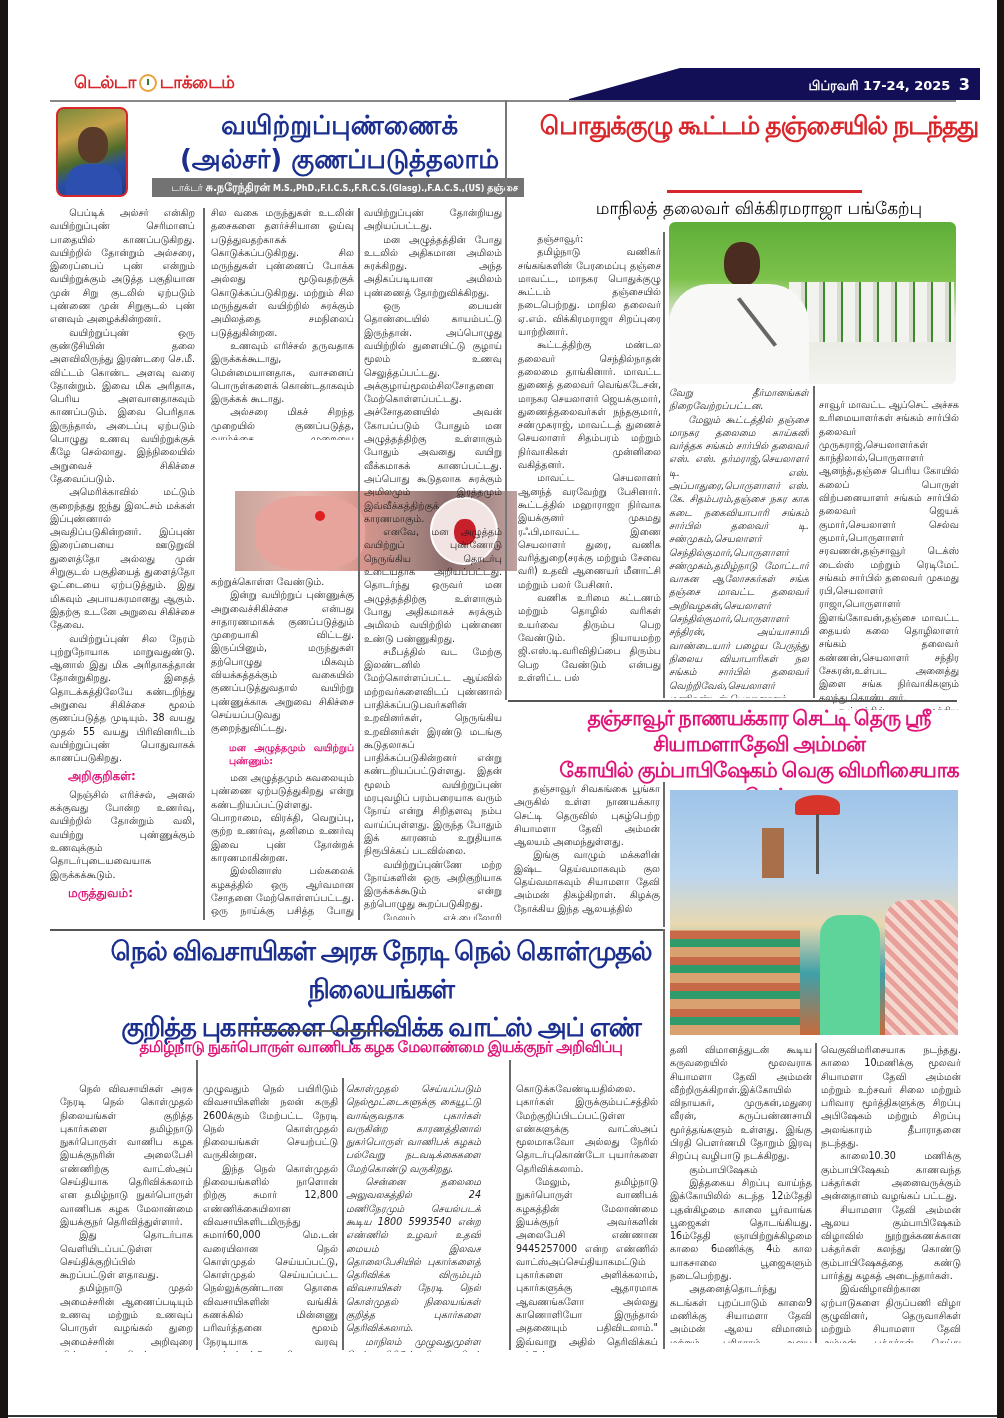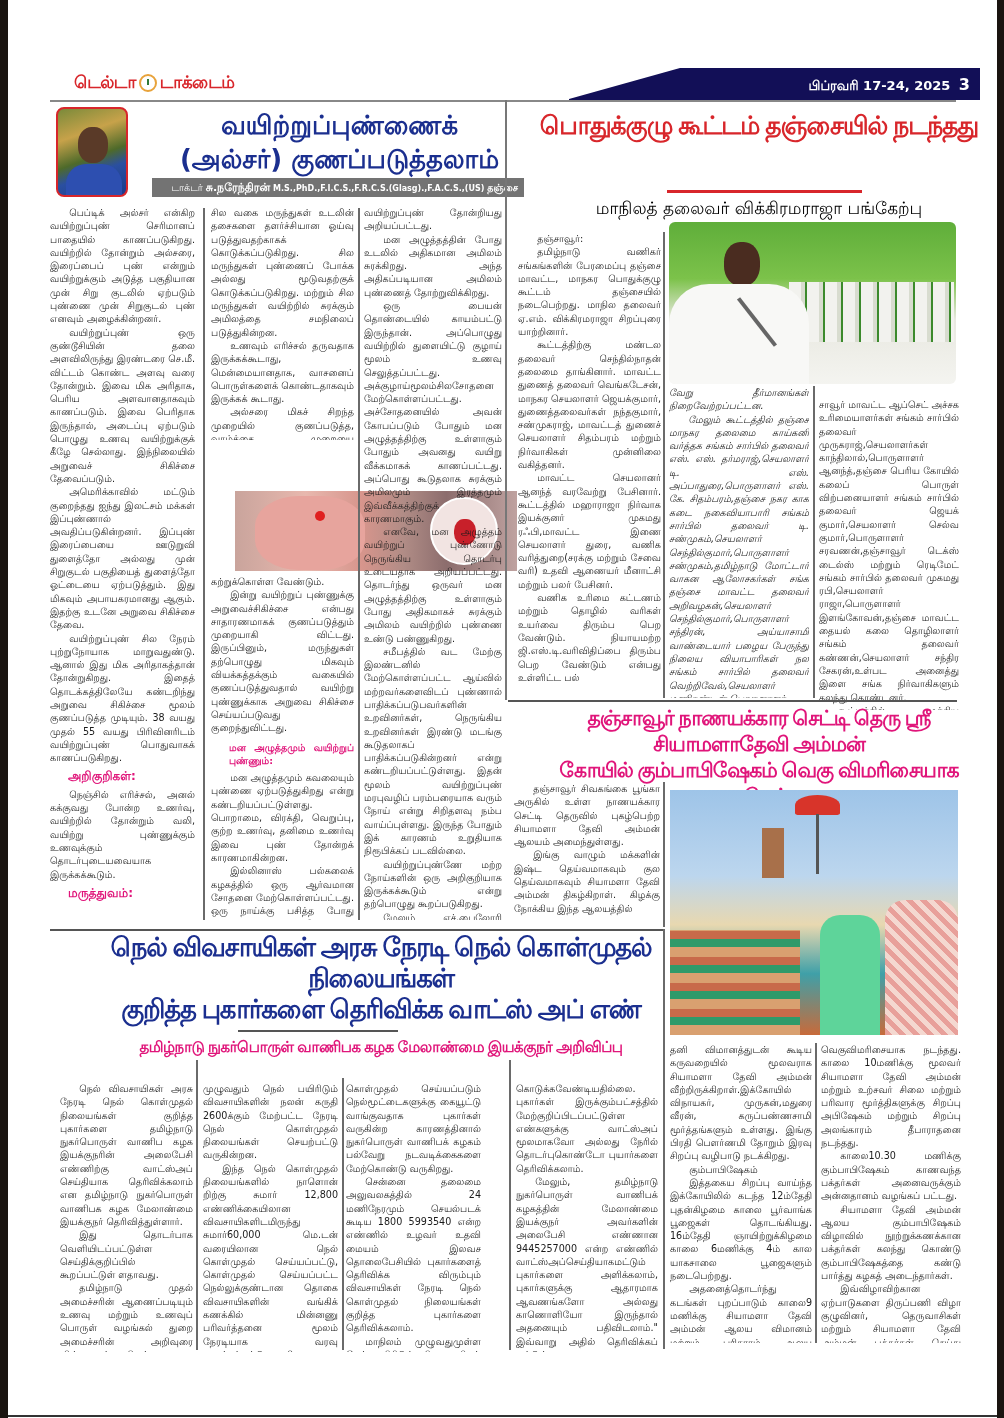--- a/index.html
+++ b/index.html
@@ -158,40 +158,40 @@
   <div class="vrule" style="left:807px; top:1043px; height:300px; width:1.5px;"></div>
   <div class="col" style="left:813px; top:1043px; width:140px; height:300px;">
     <p class="noind">வெகுவிமரிசையாக நடந்தது. காலை 10மணிக்கு மூலவர் சியாமளா தேவி அம்மன் மற்றும் உற்சவர் சிலை மற்றும் பரிவார மூர்த்திகளுக்கு சிறப்பு அபிஷேகம் மற்றும் சிறப்பு அலங்காரம் தீபாராதனை நடந்தது.</p>
     <p>காலை10.30 மணிக்கு கும்பாபிஷேகம் காணவந்த பக்தர்கள் அனைவருக்கும் அன்னதானம் வழங்கப் பட்டது.</p>
     <p>சியாமளா தேவி அம்மன் ஆலய கும்பாபிஷேகம் விழாவில் நூற்றுக்கணக்கான பக்தர்கள் கலந்து கொண்டு கும்பாபிஷேகத்தை கண்டு பார்த்து கழகத் அடைந்தார்கள்.</p>
     <p>இவ்விழாவிற்கான ஏற்பாடுகளை திருப்பணி விழா குழுவினர், தெருவாசிகள் மற்றும் சியாமளா தேவி அம்மன் பக்தர்கள் செய்து இருந்தார்கள்.</p>
   </div>
 
   <div class="hrule" style="left:42px; top:929px; width:614px; height:1.5px; background:#555;"></div>
   <div class="vrule" style="left:655px; top:929px; height:420px; width:1.5px;"></div>
-  <div class="abs head-blue" style="left:42px; top:932px; width:614px; font-size:26px; line-height:31px; font-family:'Liberation Sans', sans-serif; letter-spacing:-1.2px;">
+  <div class="abs head-blue" style="left:42px; top:932px; width:614px; font-size:26px; line-height:38px; font-family:'Liberation Sans', sans-serif; letter-spacing:-1.2px;">
     <div>நெல் விவசாயிகள் அரசு நேரடி நெல் கொள்முதல் நிலையங்கள்</div>
     <div>குறித்த புகார்களை தெரிவிக்க வாட்ஸ் அப் எண்</div>
   </div>
   <div class="abs" style="left:206px; top:1030px; width:160px; height:1.5px; background:#555;"></div>
   <div class="abs head-pink" style="left:42px; top:1038px; width:614px; font-size:15px; letter-spacing:-0.5px;">தமிழ்நாடு நுகர்பொருள் வாணிபக கழக மேலாண்மை இயக்குநர் அறிவிப்பு</div>
 
   <div class="col" style="left:52px; top:1082px; width:133px; height:270px;">
     <p>நெல் விவசாயிகள் அரசு நேரடி நெல் கொள்முதல் நிலையங்கள் குறித்த புகார்களை தமிழ்நாடு நுகர்பொருள் வாணிப கழக இயக்குநரின் அலைபேசி எண்ணிற்கு வாட்ஸ்அப் செய்தியாக தெரிவிக்கலாம் என தமிழ்நாடு நுகர்பொருள் வாணிபக கழக மேலாண்மை இயக்குநர் தெரிவித்துள்ளார்.</p>
     <p>இது தொடர்பாக வெளியிடப்பட்டுள்ள செய்திக்குறிப்பில் கூறப்பட்டுள் ளதாவது.</p>
     <p>தமிழ்நாடு முதல் அமைச்சரின் ஆணைப்படியும் உணவு மற்றும் உணவுப் பொருள் வழங்கல் துறை அமைச்சரின் அறிவுரை யின்படியும் மாநிலம்</p>
   </div>
   <div class="vrule" style="left:188px; top:1060px; height:290px; width:1.5px;"></div>
   <div class="col" style="left:195px; top:1082px; width:135px; height:270px;">
     <p class="noind">முழுவதும் நெல் பயிரிடும் விவசாயிகளின் நலன் கருதி 2600க்கும் மேற்பட்ட நேரடி நெல் கொள்முதல் நிலையங்கள் செயற்பட்டு வருகின்றன.</p>
     <p>இந்த நெல் கொள்முதல் நிலையங்களில் நாளொன் றிற்கு சுமார் 12,800 எண்ணிக்கையிலான விவசாயிகளிடமிருந்து சுமார்60,000 மெ.டன் வரையிலான நெல் கொள்முதல் செய்யப்பட்டு, கொள்முதல் செய்யப்பட்ட நெல்லுக்குண்டான தொகை விவசாயிகளின் வங்கிக் கணக்கில் மின்னணு பரிவர்த்தனை மூலம் நேரடியாக வரவு வைக்கப்பட்டு வருகிறது.</p>
 
   </div>
   <div class="vrule" style="left:334px; top:1078px; height:272px; width:1.5px;"></div>
-  <div class="col" style="left:338px; top:1082px; width:135px; height:270px;">
+  <div class="col" style="left:338px; top:1082px; width:135px; height:270px;font-style:italic;">
     <p class="noind">கொள்முதல் செய்யப்படும் நெல்மூட்டைகளுக்கு கையூட்டு வாங்குவதாக புகார்கள் வருகின்ற காரணத்தினால் நுகர்பொருள் வாணிபக் கழகம் பல்வேறு நடவடிக்கைகளை மேற்கொண்டு வருகிறது.</p>
     <p>சென்னை தலைமை அலுவலகத்தில் 24 மணிநேரமும் செயல்படக் கூடிய 1800 5993540 என்ற எண்ணில் உழவர் உதவி மையம் இலவச தொலைபேசியில் புகார்களைத் தெரிவிக்க விரும்பும் விவசாயிகள் நேரடி நெல் கொள்முதல் நிலையங்கள் குறித்த புகார்களை தெரிவிக்கலாம்.</p>
     <p>மாநிலம் முழுவதுமுள்ள நெல் பயிரிடும் விவசா யிகள் யாருக்கும் கையூட்டு</p>
   </div>
   <div class="vrule" style="left:501px; top:1060px; height:290px; width:1.5px;"></div>
   <div class="col" style="left:508px; top:1082px; width:142px; height:270px;">
     <p class="noind">கொடுக்கவேண்டியதில்லை. புகார்கள் இருக்கும்பட்சத்தில் மேற்குறிப்பிடப்பட்டுள்ள எண்களுக்கு வாட்ஸ்அப் மூலமாகவோ அல்லது நேரில் தொடர்புகொண்டோ புயார்களை தெரிவிக்கலாம்.</p>
     <p>மேலும், தமிழ்நாடு நுகர்பொருள் வாணிபக் கழகத்தின் மேலாண்மை இயக்குநர் அவர்களின் அலைபேசி எண்ணான 9445257000 என்ற எண்ணில் வாட்ஸ்அப்செய்தியாகமட்டும் புகார்களை அளிக்கலாம், புகார்களுக்கு ஆதாரமாக ஆவணங்களோ அல்லது காணொளியோ இருந்தால் அதனையும் பதிவிடலாம்." இவ்வாறு அதில் தெரிவிக்கப் பட்டுள்ளது.</p>
   </div>
 

